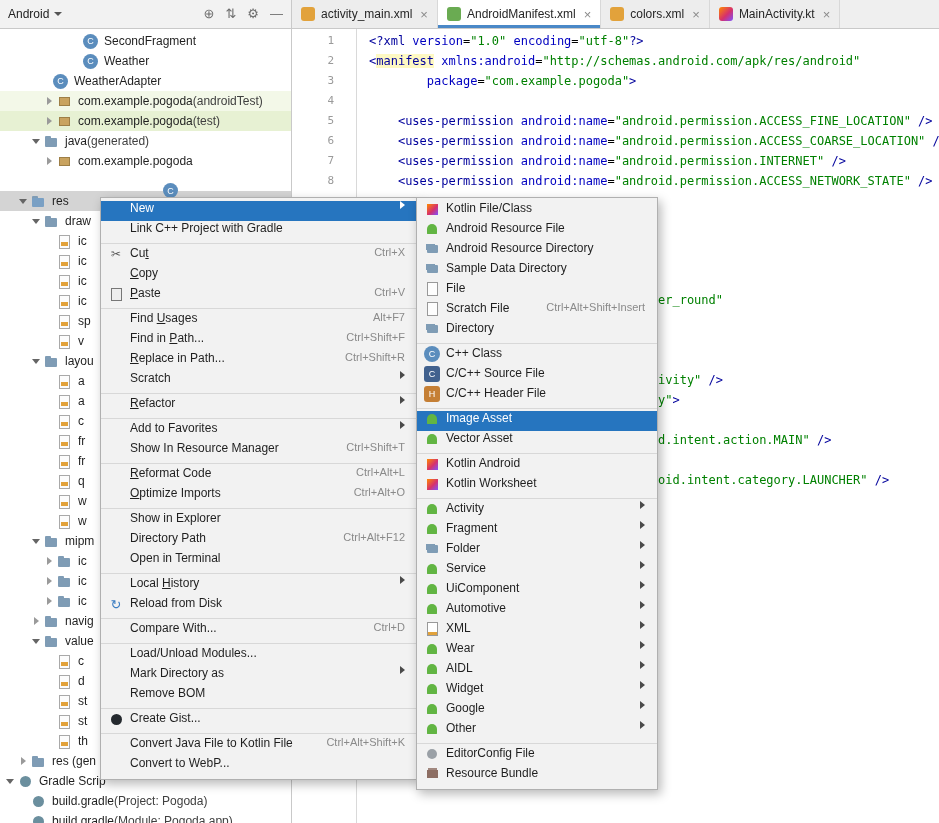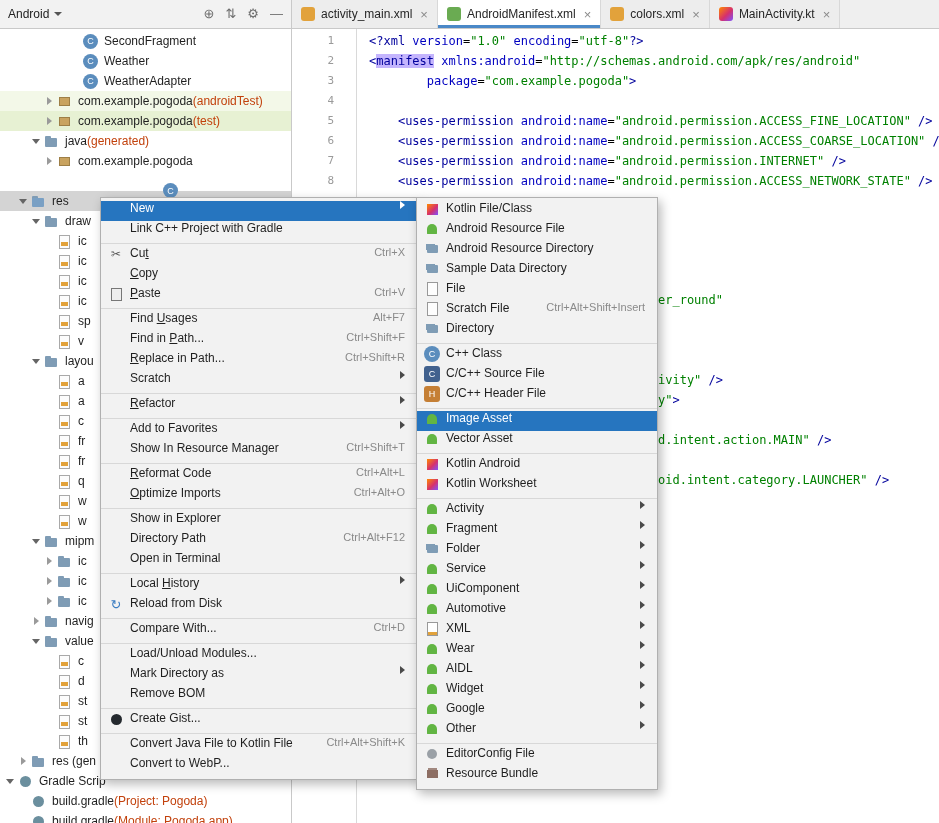--- a/index.html
+++ b/index.html
@@ -29,21 +29,21 @@
   .ti{width:15px;height:15px;flex:none;margin-right:6px;position:relative}
   .ti-class{background:#5b8dbd;border-radius:50%;color:#fff;font-size:9px;display:flex;align-items:center;justify-content:center}
   .ti-class::after{content:"C"}
   .ti-package::after{content:"";position:absolute;inset:3px 2px;background:#c9a35f;border:1px solid #9e7f46}
   .ti-folder::before,.ti-folder-res::before{content:"";position:absolute;left:1px;top:2px;width:6px;height:3px;background:#7f9cb5;border-radius:1px 1px 0 0}
   .ti-folder::after,.ti-folder-res::after{content:"";position:absolute;left:1px;top:4px;width:12px;height:9px;background:#7f9cb5;border-radius:1px}
   .ti-folder-res::after{background:#7aa0c4}
   .ti-xml::after{content:"";position:absolute;left:2px;top:1px;width:9px;height:12px;background:#fcfcfc;border:1px solid #a9a9a9}
   .ti-xml::before{content:"";position:absolute;left:4px;top:8px;width:7px;height:4px;background:#e2a23b;z-index:1}
   .ti-gradle::after{content:"";position:absolute;inset:2px;background:#6b8f9e;border-radius:50%}
-  .tsuffix{color:#c2410c}
+  .tsuffix{color:#404040}
 
   
   #editor-pane{flex:1;display:flex;flex-direction:column;min-width:0;background:#fff}
   #tab-bar{height:28px;flex:none;background:#efefef;border-bottom:1px solid #c9c9c9;display:flex;align-items:stretch}
   .tab{display:flex;align-items:center;gap:6px;padding:0 9px;border-right:1px solid #d8d8d8;position:relative;background:#ededed;color:#262626}
   .tab.sel{background:#fff}
   .tab.sel::after{content:"";position:absolute;left:0;right:0;bottom:0;height:3px;background:#4a88c7}
   .fi{width:14px;height:14px;border-radius:3px;flex:none;color:#fff;font-size:9px;display:flex;align-items:center;justify-content:center}
   .fi-xml{background:#e2a23b}
   .fi-manifest{background:#6aab52}
@@ -52,21 +52,21 @@
 
   #editor{flex:1;display:flex;position:relative;background:#fff;font-family:"DejaVu Sans Mono",monospace;font-size:12px}
   #gutter{width:42px;flex:none;padding:2px 22px 0 0;text-align:right;color:#9a9a9a;border-right:1px solid #d9d9d9;font-size:11px}
   .lnum{height:20px;line-height:20px}
   #code{padding:2px 0 0 12px}
   .code-line{height:20px;line-height:20px;white-space:pre}
   .tok-t{color:#00009c}
   .tok-a{color:#0000c0}
   .tok-s{color:#008000}
   .tok-p{color:#000}
-  .tok-h{color:#00009c;background:#c4b5fd}
+  .tok-h{color:#00009c;background:#fef9c3}
   #fragments{position:absolute;inset:0;pointer-events:none;z-index:1}
   .code-frag{position:absolute;height:20px;line-height:20px;white-space:pre;font-family:"DejaVu Sans Mono",monospace;font-size:12px}
 
   
   .menu{background:#f2f2f2;border:1px solid #b0b0b0;box-shadow:3px 4px 10px rgba(0,0,0,.28);padding:3px 0}
   #context-menu{position:absolute;left:100px;top:197px;width:316px;z-index:20}
   #new-submenu{position:absolute;left:416px;top:197px;width:240px;z-index:21}
   .mitem{height:20px;display:flex;align-items:flex-start;padding:0 12px 0 7px}
   .mitem.sel{background:#2675bf;color:#fff}
   .mic{width:16px;height:16px;margin-right:6px;flex:none;display:flex;align-items:center;justify-content:center;font-size:11px;color:#555}
@@ -115,21 +115,21 @@
         <div class="trow" style="padding-left: 69px; text-align: center;">
           <span class="chev"></span>
           <span class="ti ti-class"></span>
           <span class="tlabel">SecondFragment</span>
         </div>
         <div class="trow" style="padding-left: 69px;">
           <span class="chev"></span>
           <span class="ti ti-class"></span>
           <span class="tlabel">Weather</span>
         </div>
-        <div class="trow" style="padding-left: 69px;">
+        <div class="trow" style="padding-left: 39px;">
           <span class="chev"></span>
           <span class="ti ti-class"></span>
           <span class="tlabel">WeatherAdapter</span>
         </div>
         <div class="trow bg-green1" style="padding-left: 43px;">
           <span class="chev right"></span>
           <span class="ti ti-package"></span>
           <span class="tlabel">com.example.pogoda</span>
           <span class="tsuffix"> (androidTest)</span>
         </div>

